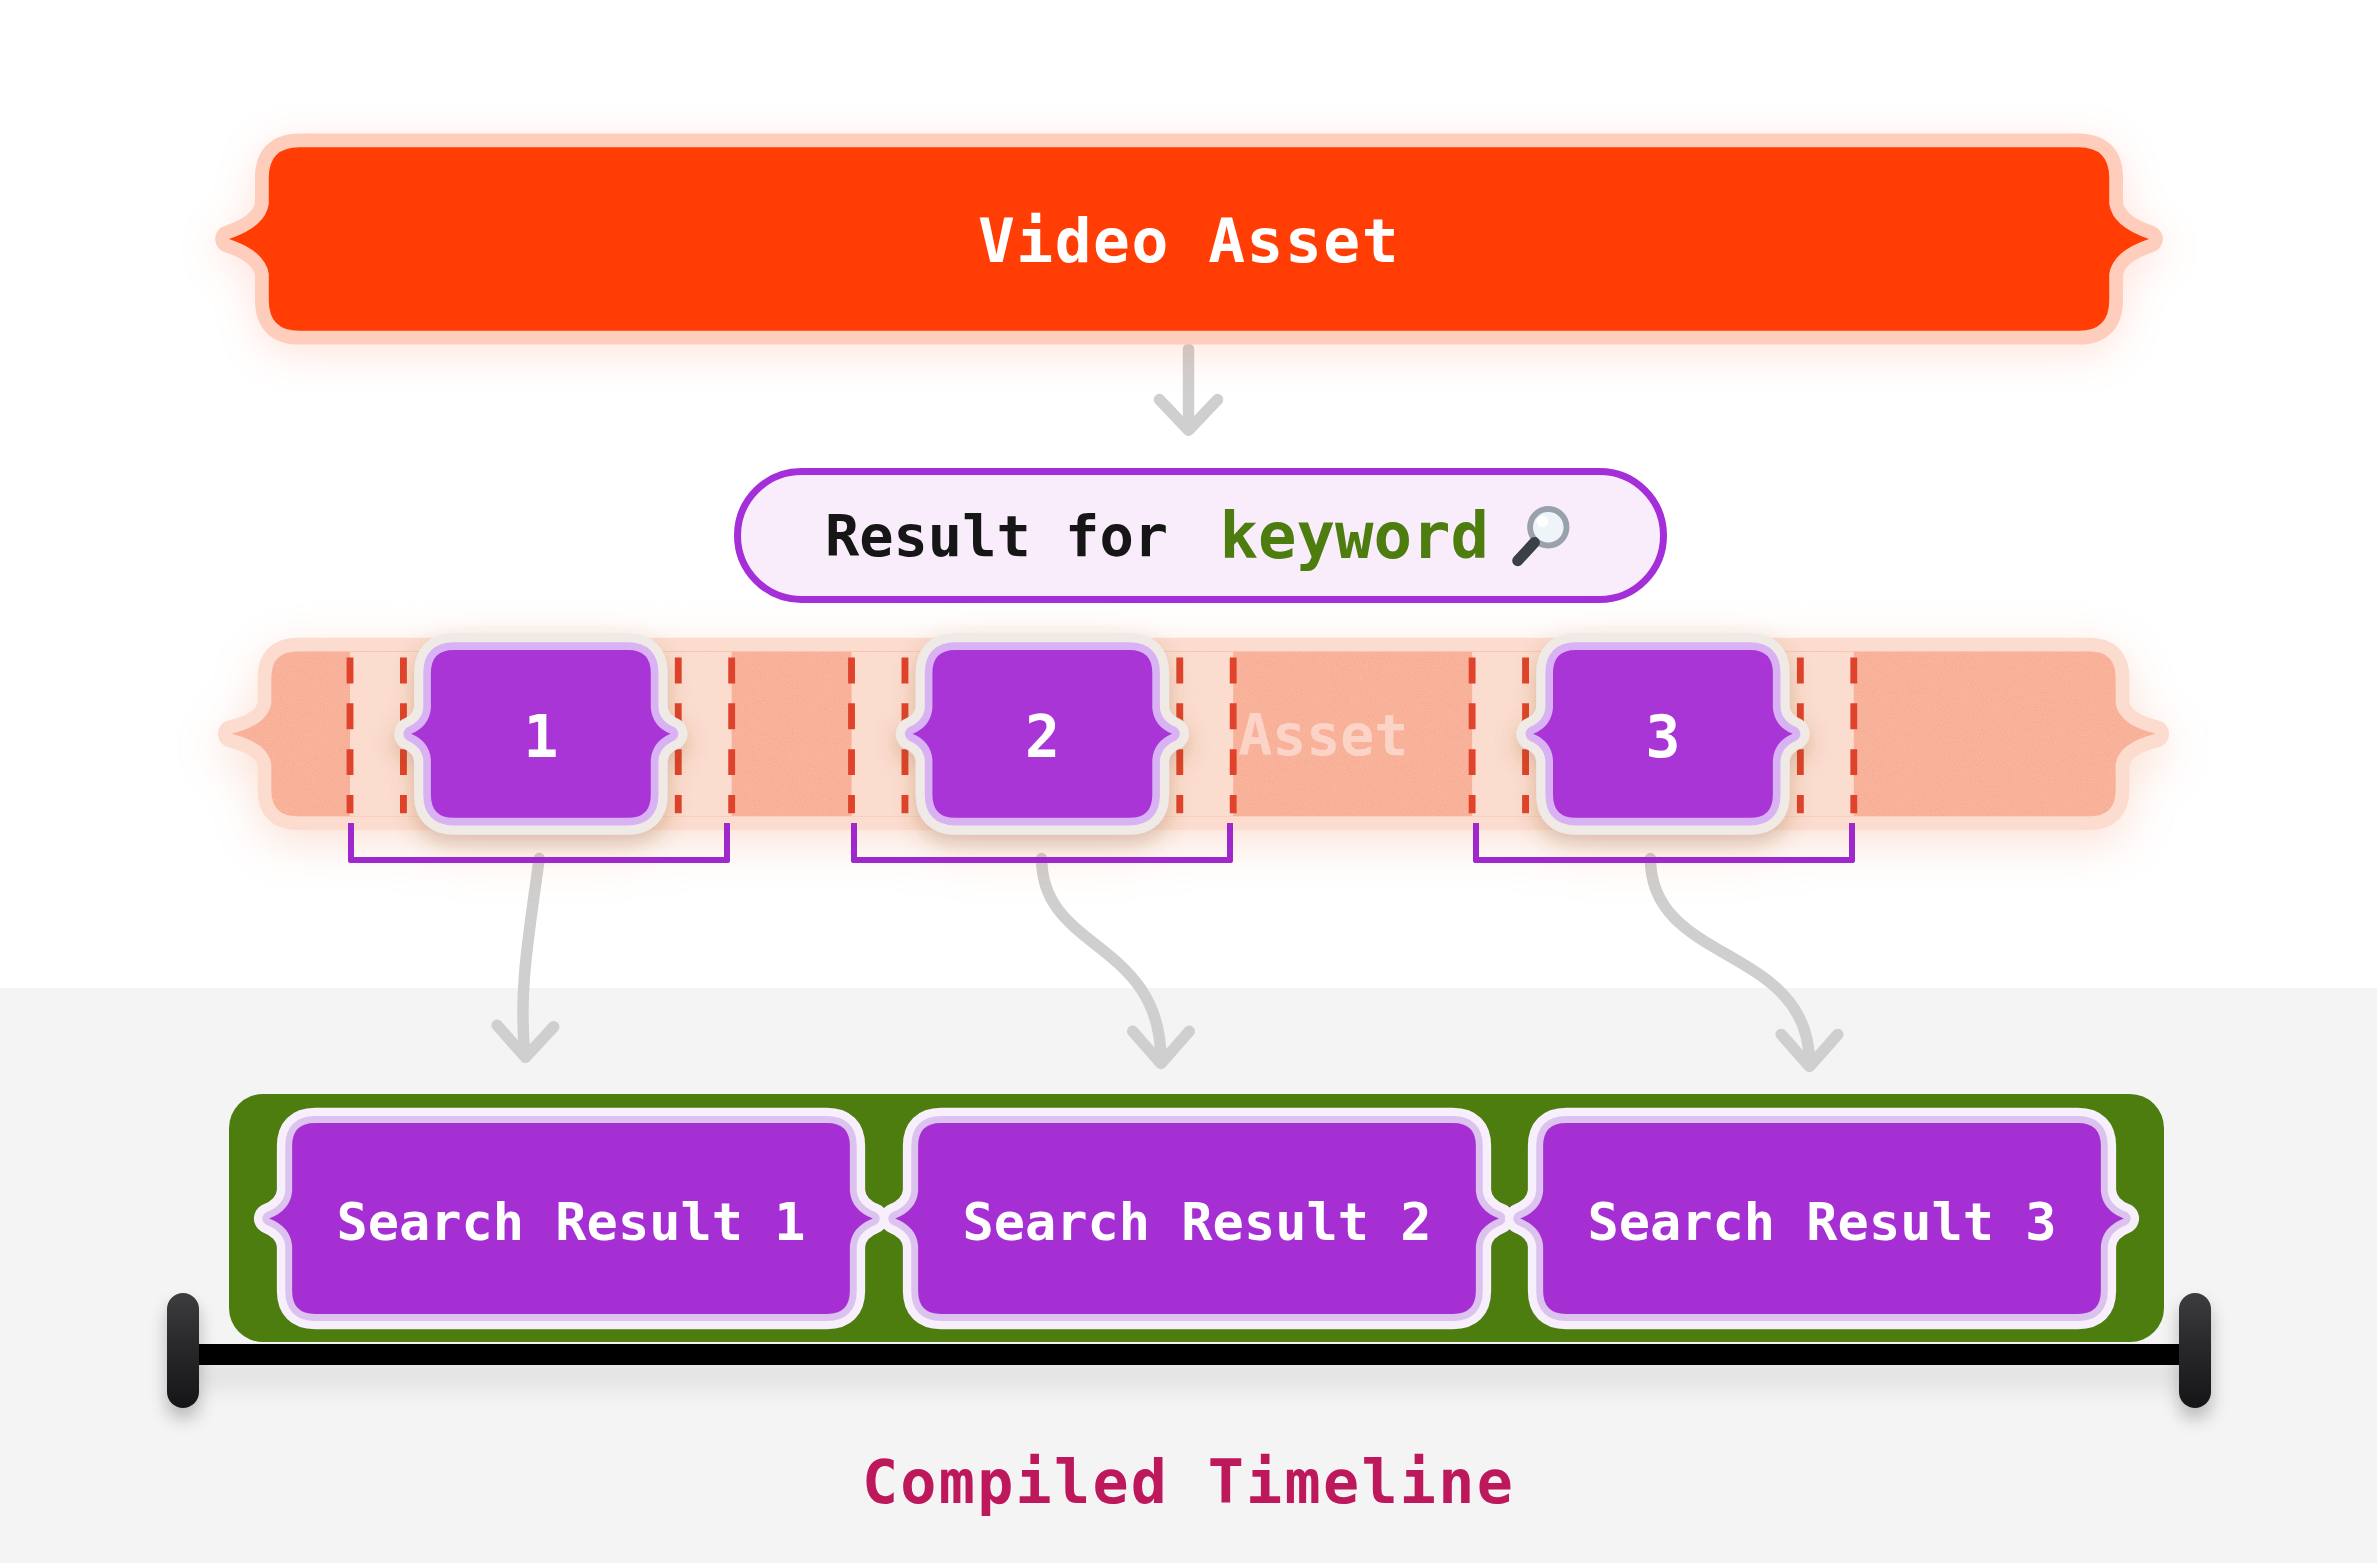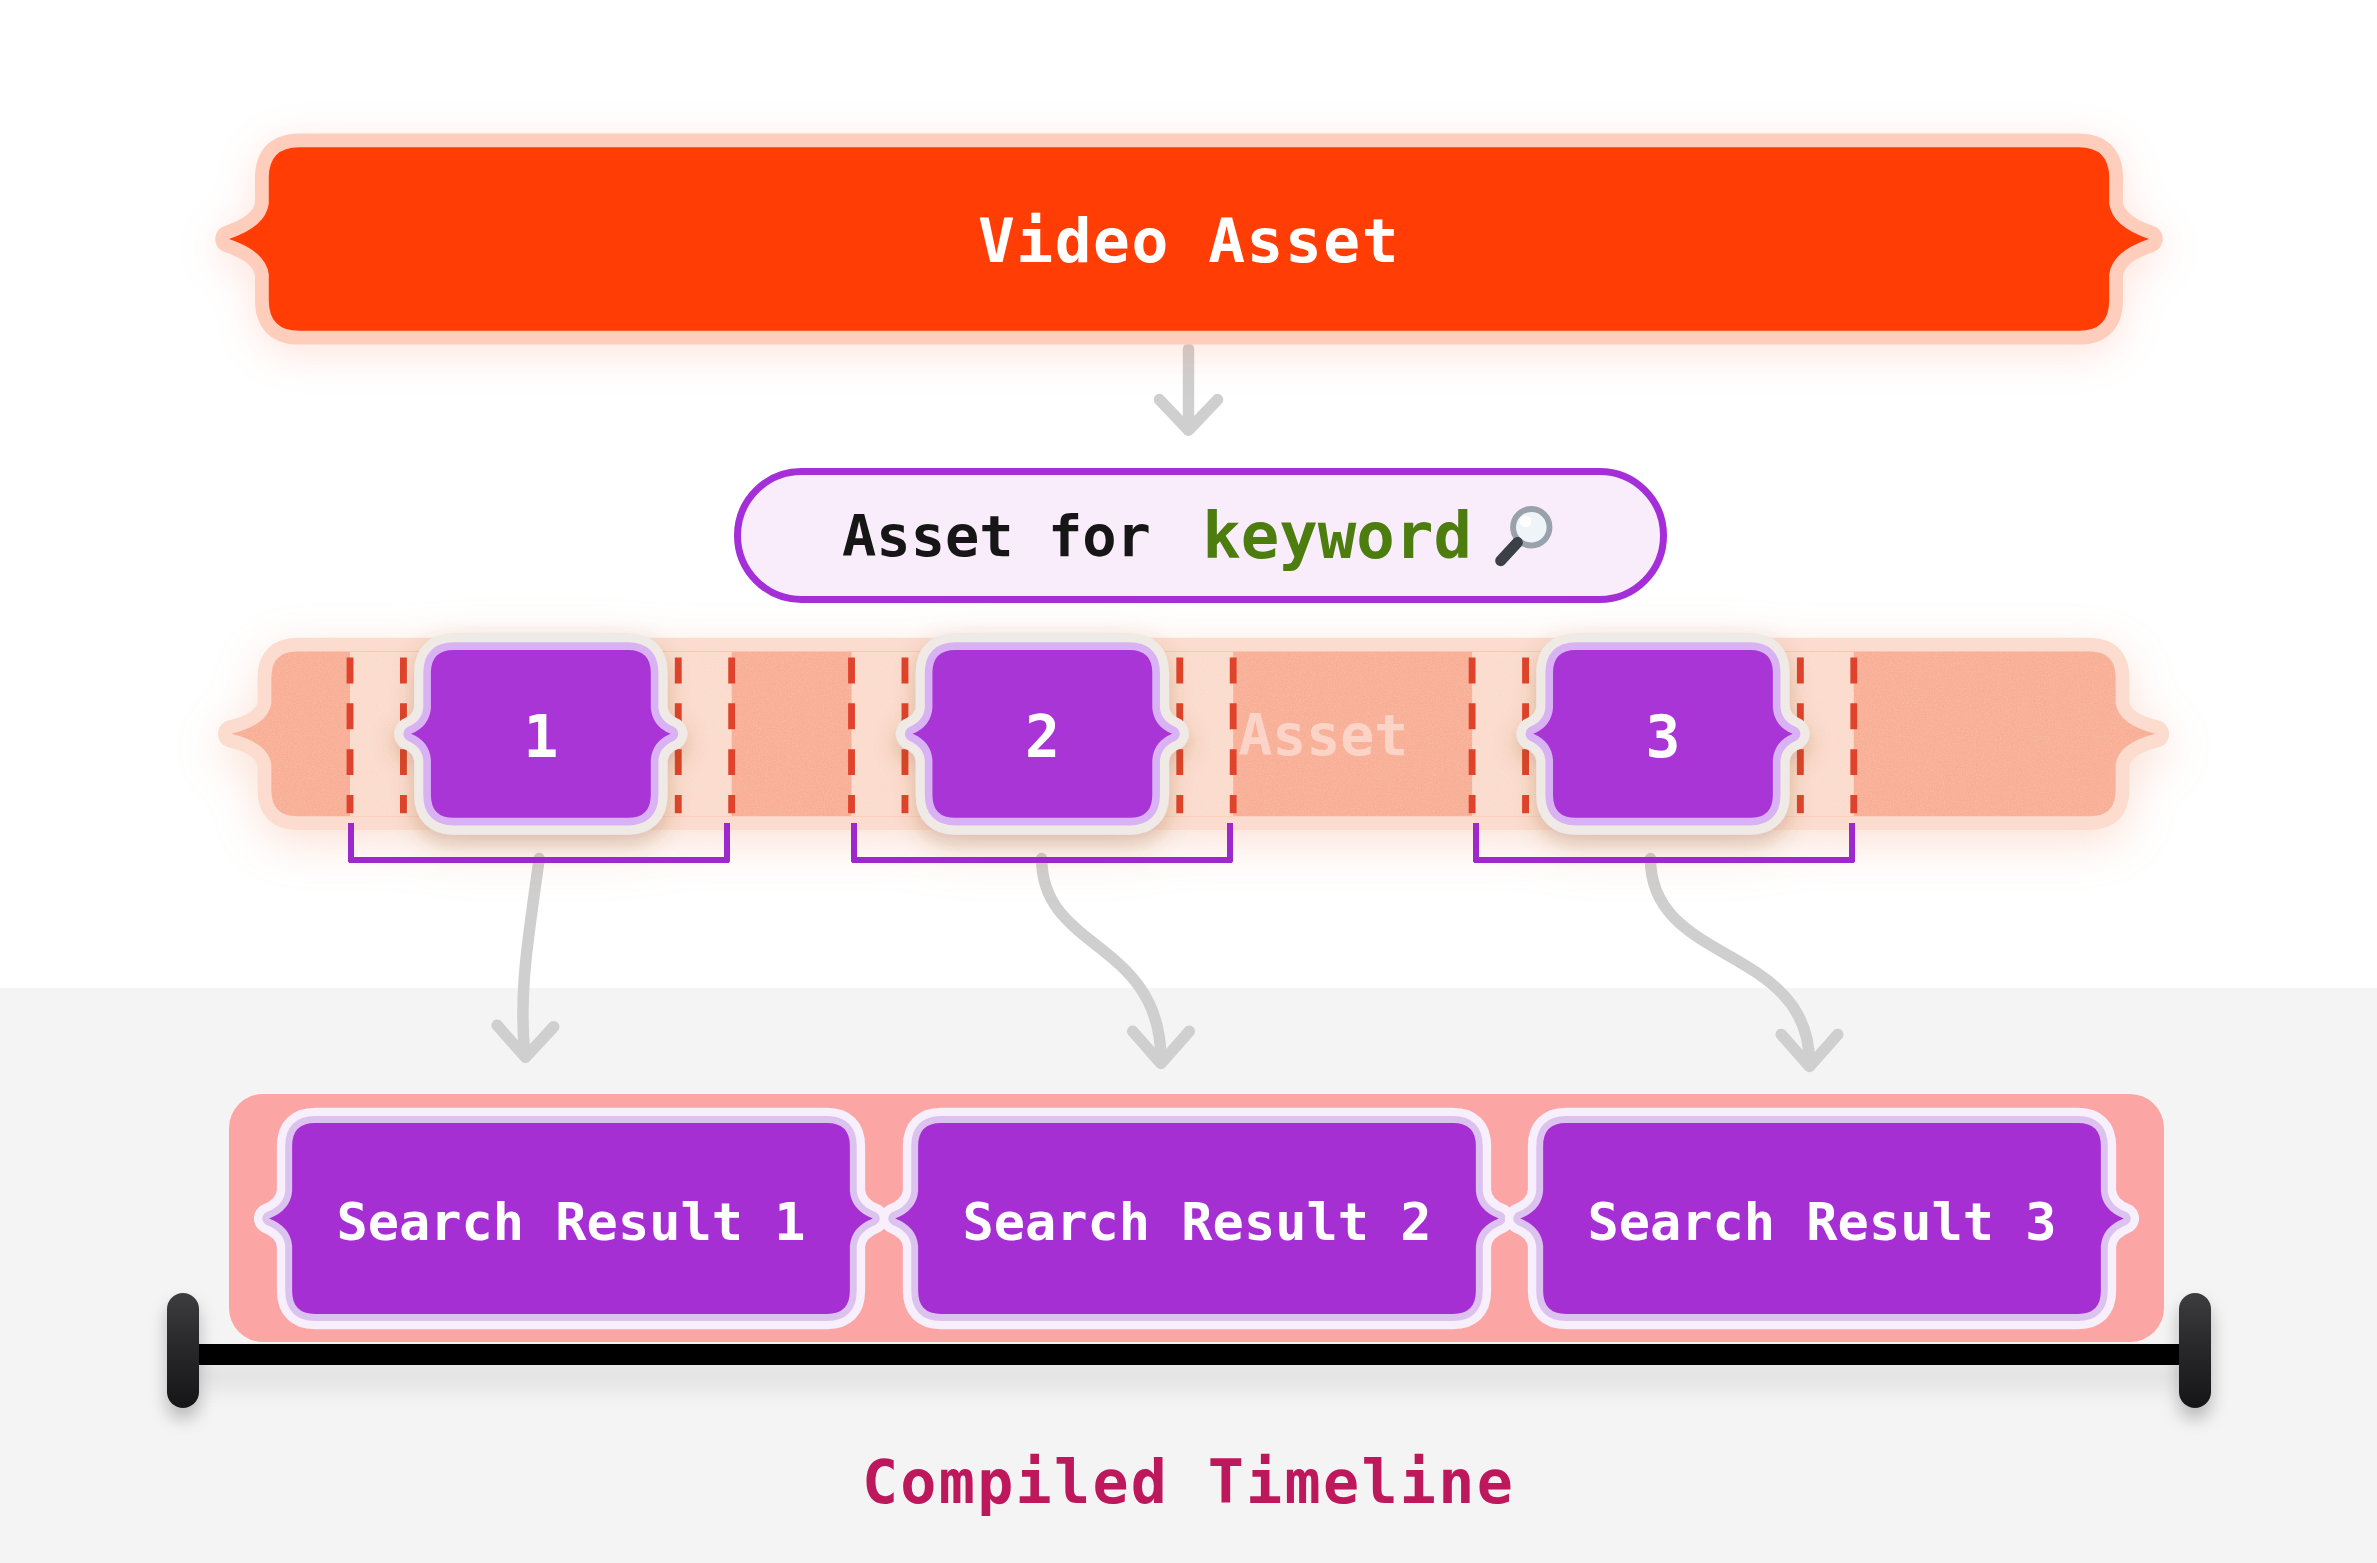--- a/index.html
+++ b/index.html
@@ -38,21 +38,21 @@
     font-size:76px;font-weight:bold;fill:#FFFFFF;
   }
   .bracket{
     top:823px;width:382px;height:40px;z-index:3;box-sizing:border-box;
     border-left:6.1px solid #9E28CC;border-right:6.1px solid #9E28CC;border-bottom:6.1px solid #9E28CC;
     border-bottom-left-radius:3.1px;border-bottom-right-radius:3.1px;
   }
   #bracket-1{left:348px;} #bracket-2{left:851px;} #bracket-3{left:1473px;}
   #results-box{
     left:229px;top:1094px;width:1935px;height:248px;z-index:2;
-    box-sizing:border-box;background:#fca5a5;border-radius:34px;
+    box-sizing:border-box;background:#4d7c0f;border-radius:34px;
     display:flex;align-items:center;justify-content:center;gap:21.4px;padding:0 40px;
   }
   .result-svg{width:604px;height:191px;flex:0 0 auto;}
   .result-svg text{
     font-family:"DejaVu Sans Mono","Liberation Mono",monospace;
     font-size:68px;font-weight:bold;fill:#FFFFFF;
   }
   #timeline-bar{
     left:183px;top:1344px;width:2012px;height:21.4px;background:#000000;z-index:3;
     box-shadow:0 20px 26px rgba(0,0,0,.10);
@@ -93,21 +93,21 @@
     </g>
   </g>
 </svg>
 
 <svg id="banner-svg" class="abs" viewBox="0 0 2510 240" xmlns="http://www.w3.org/2000/svg">
   <path d="M52,40 Q52,0 92,0 L2418,0 Q2458,0 2458,40 L2458,74 Q2462,104 2510,120 Q2462,136 2458,166 L2458,200 Q2458,240 2418,240 L92,240 Q52,240 52,200 L52,166 Q48,136 0,120 Q48,104 52,74 Z" fill="#FF3D05" stroke="#FFCDBB" stroke-width="36" stroke-linejoin="round" paint-order="stroke"></path>
   <text x="1255" y="122" text-anchor="middle" dominant-baseline="central">Video Asset</text>
 </svg>
 
 <div id="search-pill" class="abs">
-  <span class="prefix">Asset for </span>
+  <span class="prefix">Result for </span>
   <span class="keyword">keyword</span>
   <svg width="70" height="70" viewBox="0 0 96 96">
     <circle cx="58" cy="36" r="25" fill="#EFF4F9" stroke="#99A1AC" stroke-width="8"></circle>
     <circle cx="50" cy="28" r="8" fill="#FFFFFF" opacity="0.9"></circle>
     <line x1="39" y1="57" x2="16" y2="82" stroke="#3B4047" stroke-width="15" stroke-linecap="round"></line>
   </svg>
 </div>
 
 <svg id="strip-svg" class="abs" viewBox="0 0 2640 300" xmlns="http://www.w3.org/2000/svg">
   <defs>

